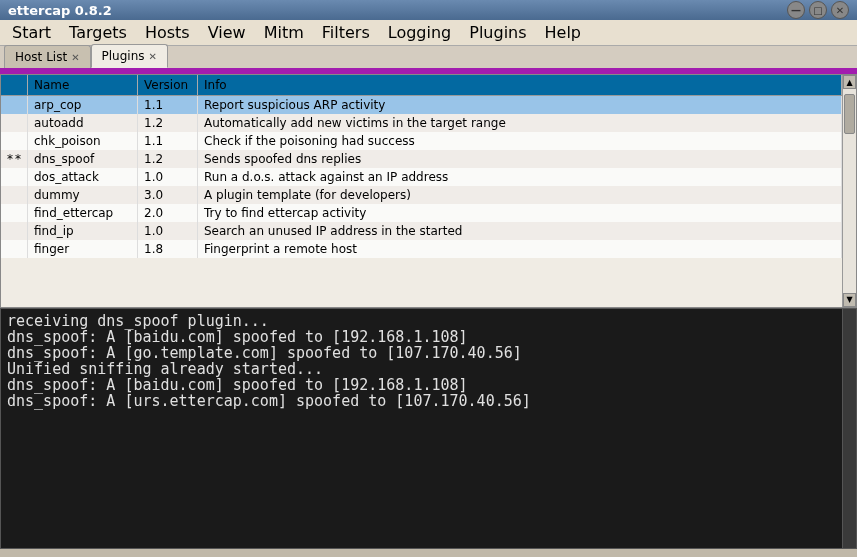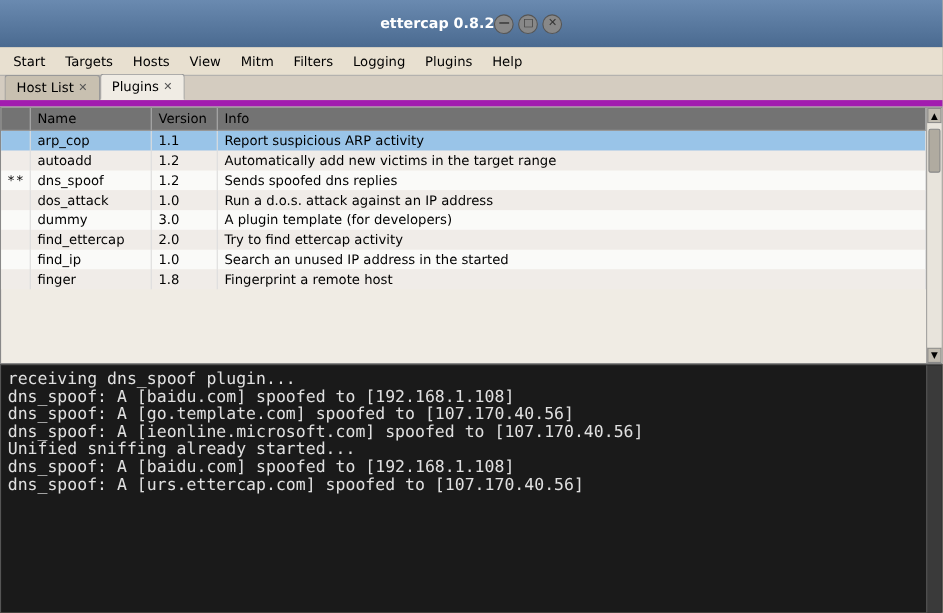--- a/index.html
+++ b/index.html
@@ -9,24 +9,24 @@
       font-family: "DejaVu Sans", "Ubuntu", sans-serif;
       font-size: 12px;
       background: #c0b8a8;
       overflow: hidden;
       position: relative;
     }
 
     
     .title-bar {
       background: linear-gradient(to bottom, #6a8ab0 0%, #4a6a90 100%);
-      height: 43px;
-      display: flex;
-      align-items: center;
-      justify-content: center;
+      height: 20px;
+      display: flex;
+      align-items: center;
+      justify-content: space-between;
       padding: 0 8px;
       color: white;
       font-size: 13px;
       font-weight: bold;
     }
     .title-bar-buttons {
       display: flex;
       gap: 4px;
     }
     .title-bar-btn {
@@ -50,21 +50,21 @@
       display: flex;
       align-items: center;
       padding: 0 4px;
       border-bottom: 1px solid #aaa;
       gap: 2px;
     }
     .menu-item {
       padding: 3px 8px;
       cursor: pointer;
       color: #000;
-      font-size: 12px;
+      font-size: 16px;
       text-align: right;
     }
 
     
     .tab-bar {
       background: #d4ccc0;
       height: 28px;
       display: flex;
       align-items: flex-end;
       padding: 0 4px;
@@ -153,21 +153,21 @@
       border: 1px solid #888;
       border-radius: 2px;
     }
 
     table {
       width: calc(100% - 14px);
       border-collapse: collapse;
       font-size: 12px;
     }
     thead tr {
-      background: #737373;
+      background: #0369a1;
     }
     thead th {
       text-align: left;
       padding: 3px 6px;
       border-right: 1px solid #aaa;
       border-bottom: 1px solid #999;
       font-weight: normal;
       color: #000;
     }
     tbody tr {
@@ -283,20 +283,26 @@
               <td class="name-col">arp_cop</td>
               <td class="version-col">1.1</td>
               <td class="info-col">Report suspicious ARP activity</td>
             </tr>
             <tr>
               <td class="marker-col"></td>
               <td class="name-col">autoadd</td>
               <td class="version-col">1.2</td>
               <td class="info-col">Automatically add new victims in the target range</td>
             </tr>
+            <tr>
+              <td class="marker-col"></td>
+              <td class="name-col">chk_poison</td>
+              <td class="version-col">1.1</td>
+              <td class="info-col">Check if the poisoning had success</td>
+            </tr>
             <tr class="active-plugin">
               <td class="marker-col">*</td>
               <td class="name-col">dns_spoof</td>
               <td class="version-col">1.2</td>
               <td class="info-col">Sends spoofed dns replies</td>
             </tr>
             <tr>
               <td class="marker-col"></td>
               <td class="name-col">dos_attack</td>
               <td class="version-col">1.0</td>
@@ -336,19 +342,18 @@
       </div>
       <div class="scrollbar-btn">▼</div>
     </div>
   </div>
 
   <div class="log-area" id="log-container">
 
   <div class="log-line">receiving dns_spoof plugin...</div>
       <div class="log-line">dns_spoof: A [baidu.com] spoofed to [192.168.1.108]</div>
       <div class="log-line">dns_spoof: A [go.template.com] spoofed to [107.170.40.56]</div>
-      <div class="log-line">dns_spoof: A [ieonline.microsoft.com] spoofed to [107.170.40.56]</div>
       <div class="log-line">Unified sniffing already started...</div>
       <div class="log-line">dns_spoof: A [baidu.com] spoofed to [192.168.1.108]</div>
       <div class="log-line">dns_spoof: A [urs.ettercap.com] spoofed to [107.170.40.56]</div>
       <div class="log-scrollbar"></div>
     </div>
 </div>
 
 </body></html>

